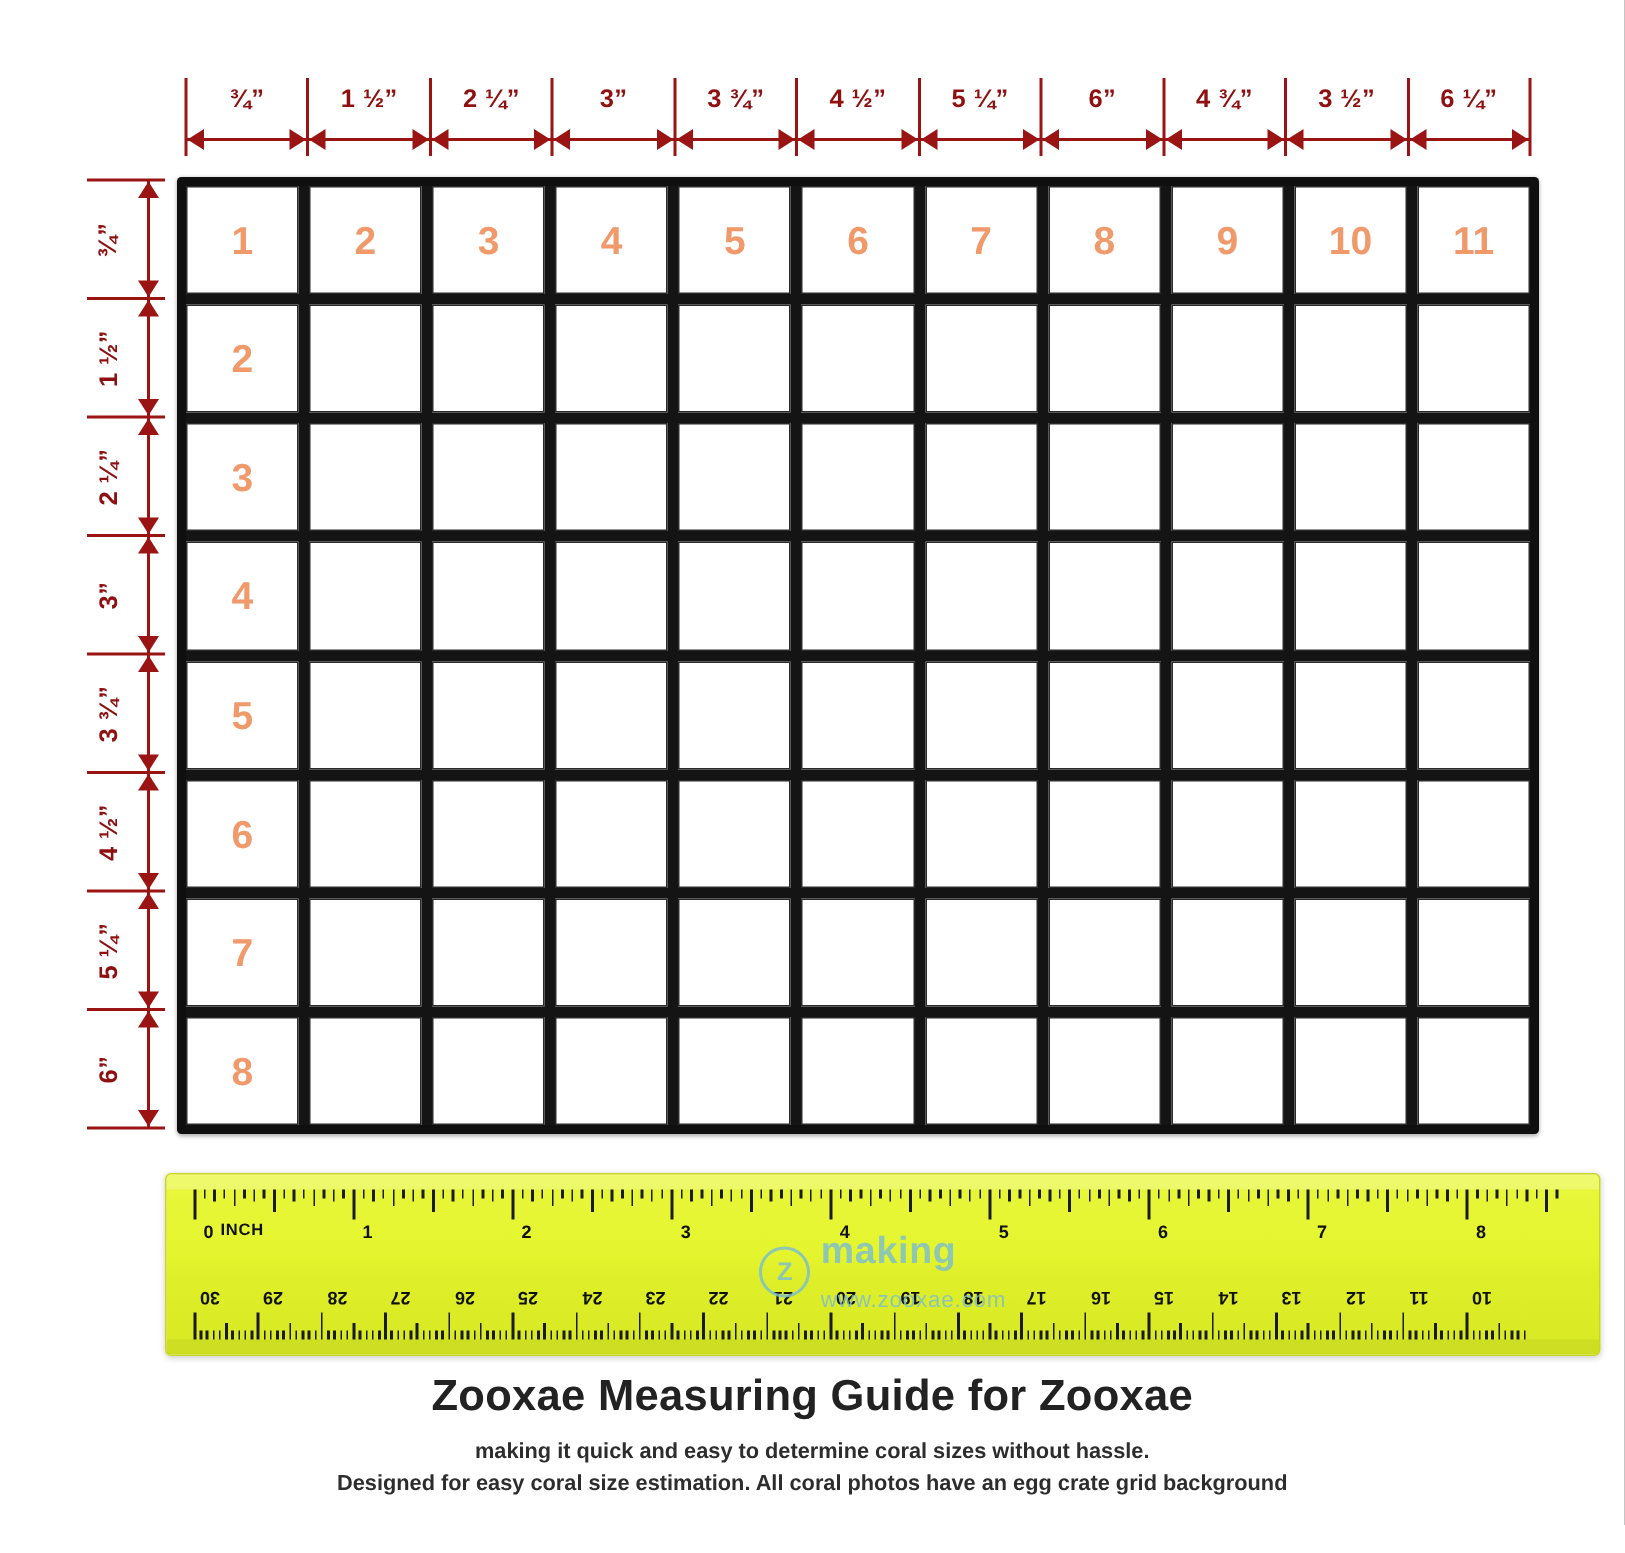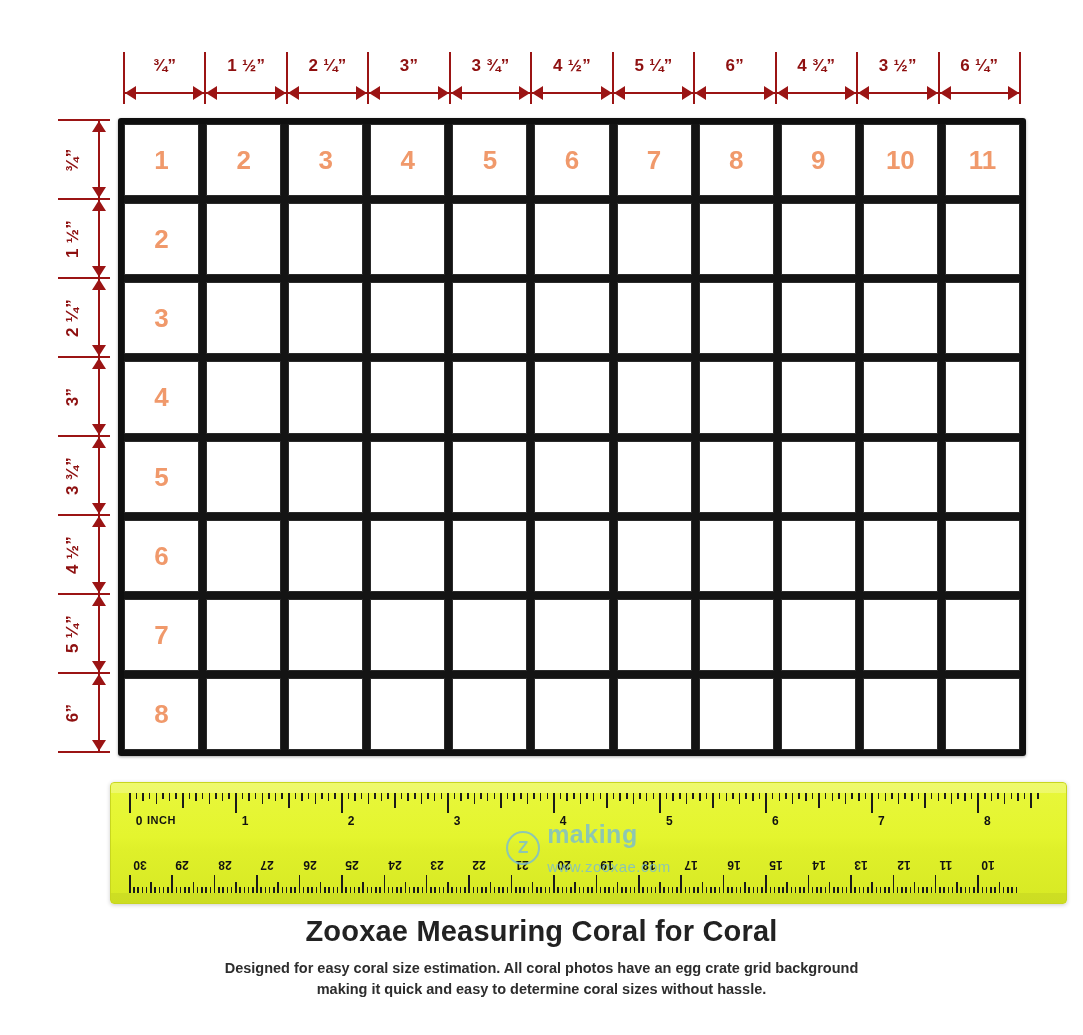--- a/index.html
+++ b/index.html
@@ -935,18 +935,18 @@
     <div class="ruler-brand">
       <div class="brand-mark">Z</div>
       <div class="brand-text">
         <div class="brand-name">making</div>
         <div class="brand-url">www.zooxae.com</div>
       </div>
     </div>
   </div>
 
   <div class="caption">
-    <div class="title">Zooxae Measuring Coral for Coral</div>
+    <div class="title">Zooxae Measuring Guide for Zooxae</div>
+    <div class="sub">making it quick and easy to determine coral sizes without hassle.</div>
     <div class="sub">Designed for easy coral size estimation. All coral photos have an egg crate grid background</div>
-    <div class="sub">making it quick and easy to determine coral sizes without hassle.</div>
   </div>
 
 </div>
 
 </body></html>

